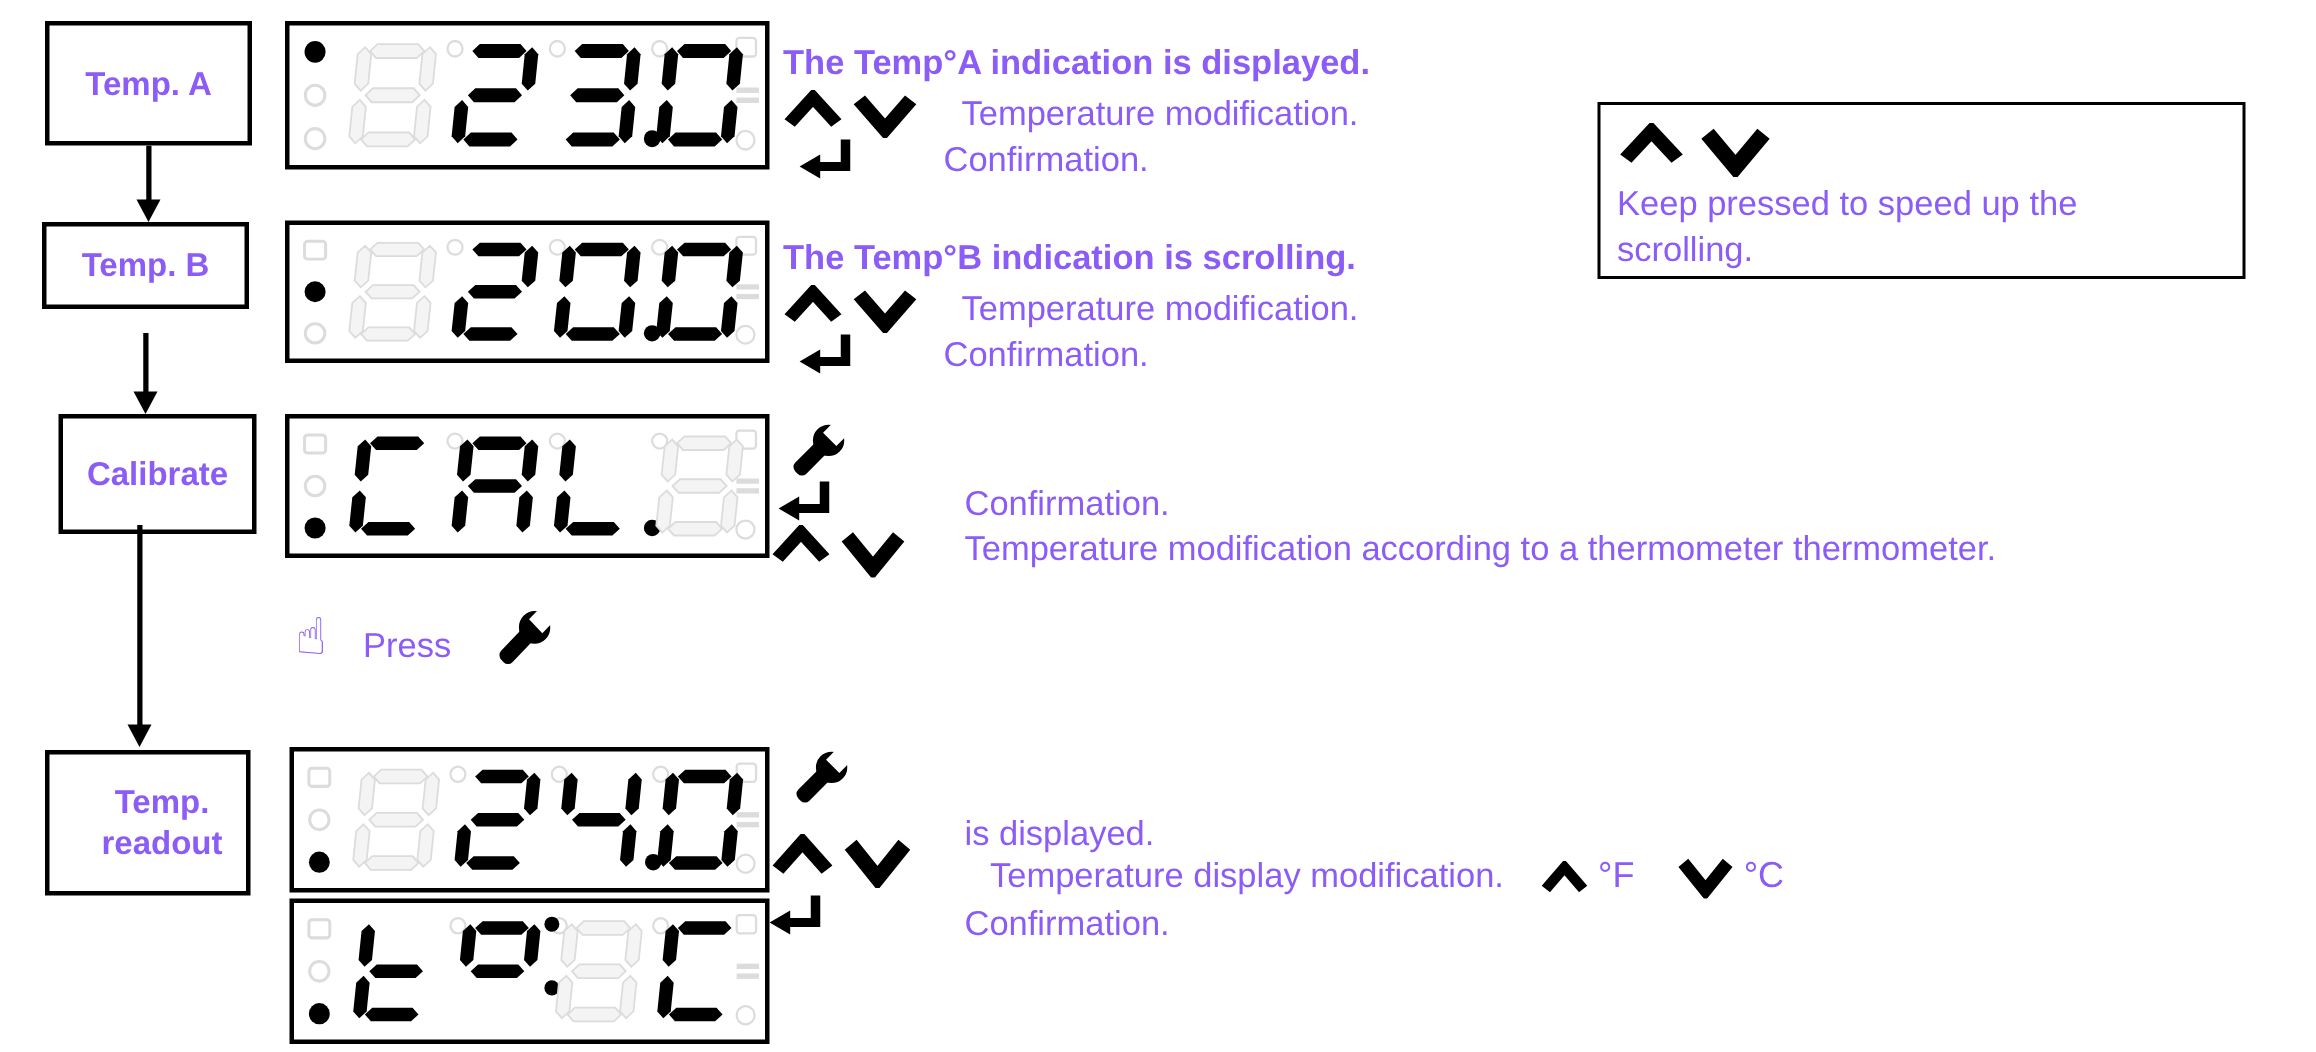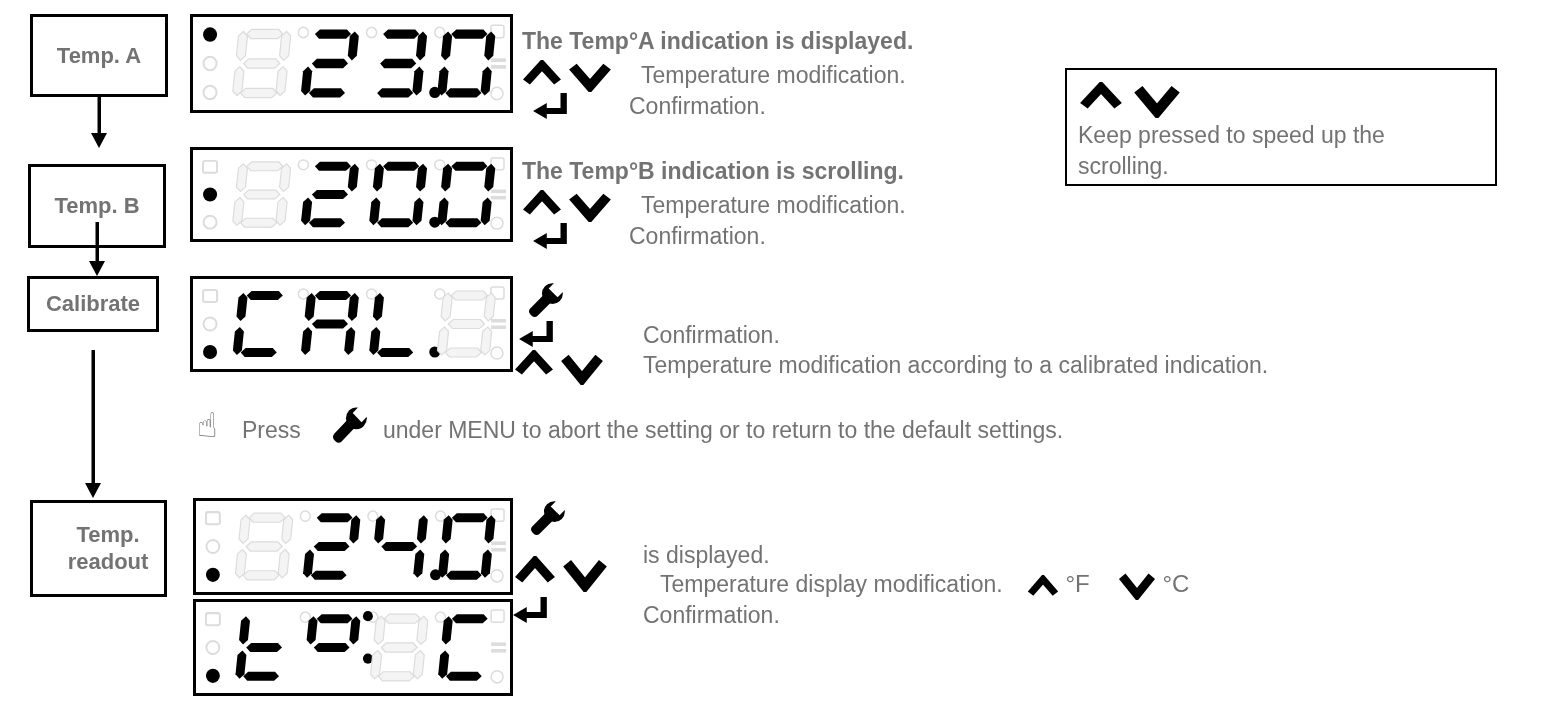--- a/index.html
+++ b/index.html
@@ -1,17 +1,17 @@
 <!DOCTYPE html>
 <html><head>
 <meta charset="utf-8">
 <style>
   html,body{margin:0;padding:0;background:#fff;}
   .stage{position:relative;width:1544px;height:701px;background:#fff;overflow:hidden;
-         font-family:"Liberation Sans",sans-serif;color:#737373;}
+         font-family:"Liberation Sans",sans-serif;color:#8b5cf6;}
   .abs{position:absolute;}
   .flowbox{position:absolute;border:3px solid #000;background:#fff;box-sizing:border-box;
            display:flex;align-items:center;justify-content:center;text-align:center;
            font-weight:bold;font-size:22px;}
   .flowbox.col{flex-direction:column;line-height:1.2;padding-left:19px;}
   .display{position:absolute;border:3px solid #000;background:#fff;box-sizing:border-box;}
   .display svg{display:block;width:100%;height:100%;}
   .txt{position:absolute;font-size:23px;line-height:1.15;white-space:nowrap;}
   .bold{font-weight:bold;}
   .icon{position:absolute;display:block;}
@@ -27,28 +27,28 @@
 
 <div class="stage">
 
   <div class="flowbox" style="left:30px;top:14px;width:138px;height:83px">
     <span>Temp. A</span>
   </div>
   <svg class="abs" style="left:89px;top:97px" width="20" height="52">
     <rect x="8.5" y="0" width="3.5" height="37" fill="#000"></rect>
     <polygon points="2,36 18,36 10,51" fill="#000"></polygon>
   </svg>
-  <div class="flowbox" style="left:28px;top:164px;width:138px;height:84px">
+  <div class="flowbox" style="left:28px;top:148px;width:138px;height:58px">
     <span>Temp. B</span>
   </div>
   <svg class="abs" style="left:87px;top:222px" width="20" height="55">
     <rect x="8.5" y="0" width="3.5" height="40" fill="#000"></rect>
     <polygon points="2,39 18,39 10,54" fill="#000"></polygon>
   </svg>
-  <div class="flowbox" style="left:27px;top:276px;width:132px;height:56px">
+  <div class="flowbox" style="left:39px;top:276px;width:132px;height:80px">
     <span>Calibrate</span>
   </div>
   <svg class="abs" style="left:83px;top:350px" width="20" height="149">
     <rect x="8.5" y="0" width="3.5" height="134" fill="#000"></rect>
     <polygon points="2,133 18,133 10,148" fill="#000"></polygon>
   </svg>
   <div class="flowbox col" style="left:30px;top:500px;width:137px;height:97px">
     <span>Temp.</span>
     <span>readout</span>
   </div>
@@ -351,34 +351,33 @@
   <span class="icon" style="left:514px;top:350px;width:40px;height:26px">
       <svg viewBox="0 0 36 26" preserveAspectRatio="none">
         <polyline points="4,22 18,5 32,22" fill="none" stroke="#000" stroke-width="8"></polyline>
       </svg>
     </span>
   <span class="icon" style="left:560px;top:353px;width:44px;height:32px">
       <svg viewBox="0 0 36 26" preserveAspectRatio="none">
         <polyline points="4,4 18,21 32,4" fill="none" stroke="#000" stroke-width="8"></polyline>
       </svg>
     </span>
-  <div class="txt" style="left:643px;top:352px">Temperature modification according to a calibrated indication.</div>
+  <div class="txt" style="left:643px;top:352px">Temperature modification according to a thermometer thermometer.</div>
 
   <span class="hand" style="left:197px;top:408px">☝</span>
   <div class="txt" style="left:242px;top:417px">Press</div>
   <span class="icon" style="left:326px;top:402px;width:46px;height:48px">
       <svg viewBox="0 0 44 44" preserveAspectRatio="none">
         <g transform="rotate(45 22 22)">
           <circle cx="22" cy="12" r="10" fill="#000"></circle>
           <rect x="16" y="-1" width="12" height="12" fill="#fff"></rect>
           <rect x="17" y="14" width="10" height="27" rx="4" fill="#000"></rect>
         </g>
       </svg>
     </span>
-  <div class="txt" style="left:383px;top:417px">under MENU to abort the setting or to return to the default settings.</div>
 
   <span class="icon" style="left:524px;top:496px;width:46px;height:46px">
       <svg viewBox="0 0 44 44" preserveAspectRatio="none">
         <g transform="rotate(45 22 22)">
           <circle cx="22" cy="12" r="10" fill="#000"></circle>
           <rect x="16" y="-1" width="12" height="12" fill="#fff"></rect>
           <rect x="17" y="14" width="10" height="27" rx="4" fill="#000"></rect>
         </g>
       </svg>
     </span>

